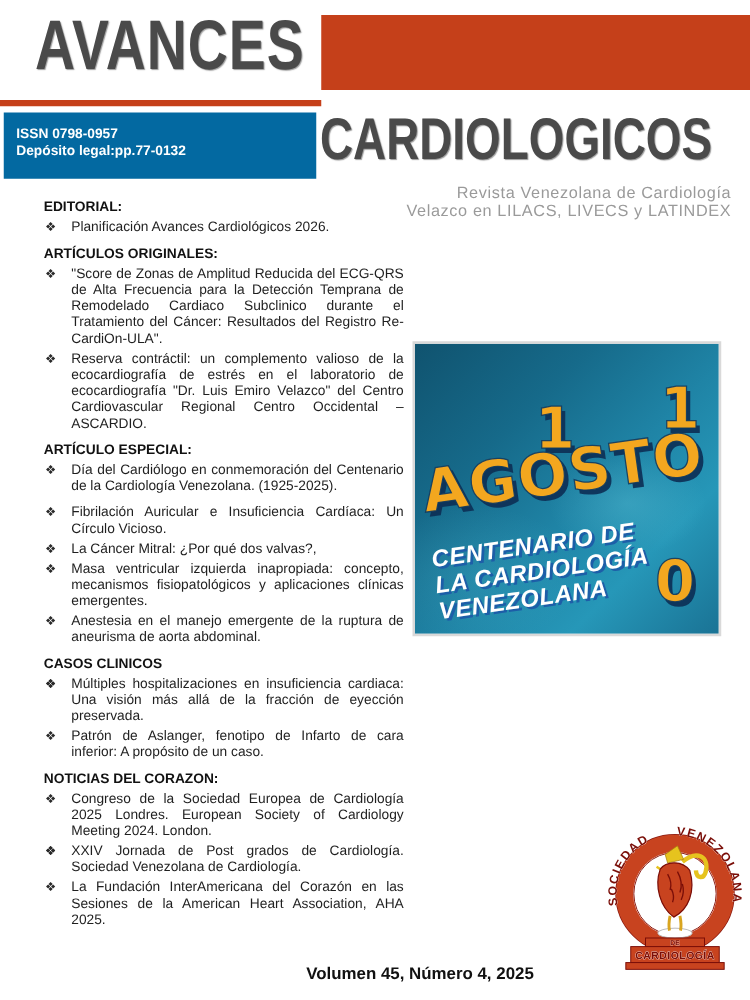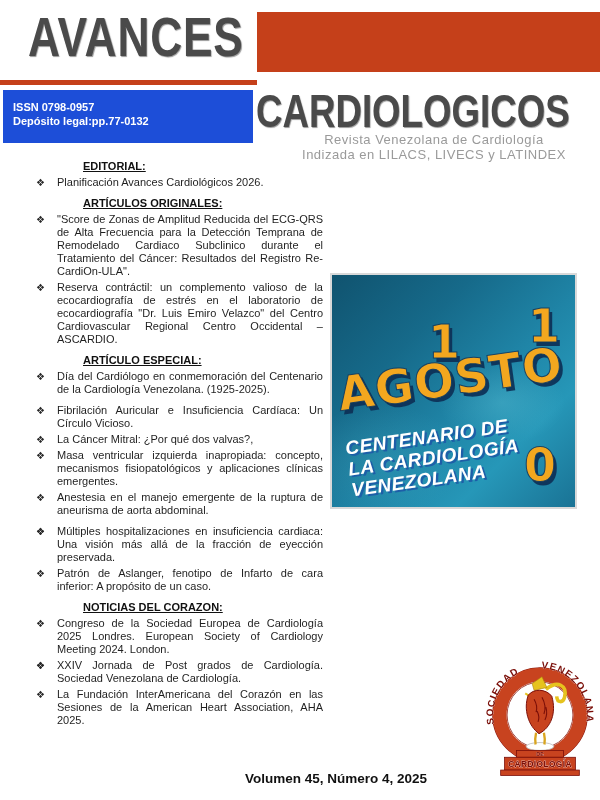--- a/index.html
+++ b/index.html
@@ -8,33 +8,33 @@
     font-family:"Liberation Sans","DejaVu Sans",sans-serif;overflow:hidden;
   }
   
   .band-top-right{position:absolute;left:257px;top:12px;width:343px;height:60px;background:#c5401a;}
   .title-avances{
     position:absolute;left:28px;top:4px;font-size:54px;font-weight:bold;color:#4a4a4a;
     letter-spacing:1px;transform:scale(0.82,1.04);transform-origin:left top;white-space:nowrap;
     text-shadow:1px 1px 1px #9a9a9a;
   }
   .red-line{position:absolute;left:0;top:80px;width:257px;height:5px;background:#c5401a;}
-  .issn-block{position:absolute;left:3px;top:90px;width:250px;height:53px;background:#1d4ed8;color:#ffffff;
+  .issn-block{position:absolute;left:3px;top:90px;width:250px;height:53px;background:#0369a1;color:#ffffff;
     font-size:11px;font-weight:bold;line-height:14px;padding:10px 0 0 10px;box-sizing:border-box;}
   .title-cardio{
     position:absolute;left:256px;top:82px;font-size:47px;font-weight:bold;color:#4a4a4a;
     transform:scaleX(0.78);transform-origin:left top;white-space:nowrap;line-height:58px;
     text-shadow:1px 1px 1px #9a9a9a;
   }
-  .subtitle{position:absolute;left:283px;top:132px;width:302px;text-align:center;color:#9a9a9a;
+  .subtitle{position:absolute;left:283px;top:146px;width:302px;text-align:right;color:#9a9a9a;
     font-size:13px;line-height:15px;letter-spacing:0.5px;white-space:nowrap;}
   
   .toc{position:absolute;left:35px;top:160px;width:288px;color:#1f1f1f;font-size:11px;line-height:13px;}
   .section{margin-bottom:8px;}
-  .sec-title{font-weight:bold;text-decoration:underline;margin-bottom:3px;color:#111;margin-left:48px;}
+  .sec-title{font-weight:bold;margin-bottom:3px;color:#111;}
   .item{position:relative;padding-left:22px;text-align:justify;}
   .item + .item{margin-top:3px;}
   .bullet{position:absolute;left:1px;top:0;font-size:10px;color:#2a2a2a;}
   
   .poster{
     position:absolute;left:330px;top:273px;width:247px;height:236px;box-sizing:border-box;
     border:2px solid #d9d9d9;overflow:hidden;
     background:
       radial-gradient(90px 60px at 70% 55%, rgba(120,220,235,0.25), rgba(0,0,0,0) 70%),
       radial-gradient(120px 80px at 20% 80%, rgba(90,200,220,0.18), rgba(0,0,0,0) 70%),
@@ -69,21 +69,21 @@
 
 <div class="red-line"></div>
 <div class="issn-block">
   <div>ISSN 0798-0957</div>
   <div>Depósito legal:pp.77-0132</div>
 </div>
 <div class="title-cardio">CARDIOLOGICOS</div>
 
 <div class="subtitle">
   <div>Revista Venezolana de Cardiología</div>
-  <div>Indizada en LILACS, LIVECS y LATINDEX</div>
+  <div>Velazco en LILACS, LIVECS y LATINDEX</div>
 </div>
 
 <div class="toc">
     <div class="section">
       <div class="sec-title">EDITORIAL:</div>
       <div class="item"><span class="bullet">❖</span><span>Planificación Avances Cardiológicos 2026.</span></div>
     </div>
     <div class="section">
       <div class="sec-title">ARTÍCULOS ORIGINALES:</div>
       <div class="item"><span class="bullet">❖</span><span>"Score de Zonas de Amplitud Reducida del ECG-QRS de Alta Frecuencia para la Detección Temprana de Remodelado Cardiaco Subclinico durante el Tratamiento del Cáncer: Resultados del Registro Re-CardiOn-ULA".</span></div>
@@ -93,20 +93,21 @@
       <div class="sec-title">ARTÍCULO ESPECIAL:</div>
       <div class="item"><span class="bullet">❖</span><span>Día del Cardiólogo en conmemoración del Centenario de la Cardiología Venezolana.   (1925-2025).</span></div>
     </div>
     <div class="section">
       <div class="item"><span class="bullet">❖</span><span>Fibrilación Auricular e Insuficiencia Cardíaca: Un Círculo Vicioso.</span></div>
       <div class="item"><span class="bullet">❖</span><span>La Cáncer Mitral: ¿Por qué dos valvas?,</span></div>
       <div class="item"><span class="bullet">❖</span><span>Masa ventricular izquierda inapropiada: concepto, mecanismos fisiopatológicos y aplicaciones clínicas emergentes.</span></div>
       <div class="item"><span class="bullet">❖</span><span>Anestesia en el manejo emergente de la ruptura de aneurisma de aorta abdominal.</span></div>
     </div>
     <div class="section">
+      <div class="sec-title">CASOS CLINICOS</div>
       <div class="item"><span class="bullet">❖</span></div>
       <div class="item"><span class="bullet">❖</span><span>Múltiples hospitalizaciones en insuficiencia cardiaca: Una visión más allá de la fracción de eyección preservada.</span></div>
       <div class="item"><span class="bullet">❖</span><span>Patrón de Aslanger, fenotipo de Infarto de cara inferior: A propósito de un caso.</span></div>
     </div>
     <div class="section">
       <div class="sec-title">NOTICIAS DEL CORAZON:</div>
       <div class="item"><span class="bullet">❖</span><span>Congreso de la Sociedad Europea de Cardiología 2025 Londres. European Society of Cardiology Meeting 2024. London.</span></div>
       <div class="item"><span class="bullet">❖</span></div>
       <div class="item"><span class="bullet">❖</span><span>XXIV Jornada de Post grados  de Cardiología. Sociedad Venezolana de Cardiología.</span></div>
       <div class="item"><span class="bullet">❖</span><span>La Fundación InterAmericana del Corazón en las Sesiones de la American Heart Association, AHA 2025.</span></div>

